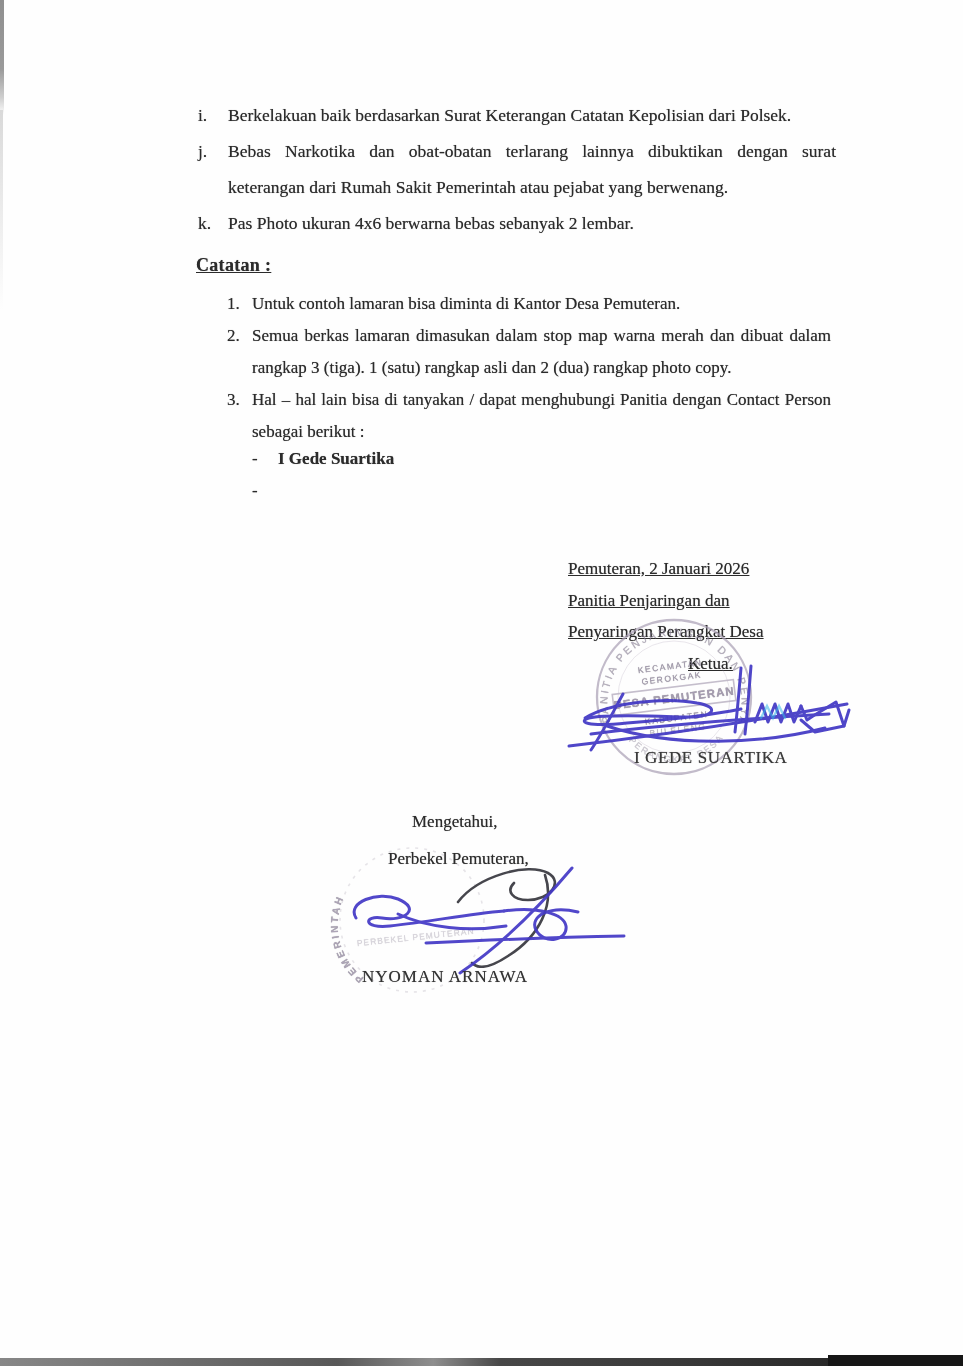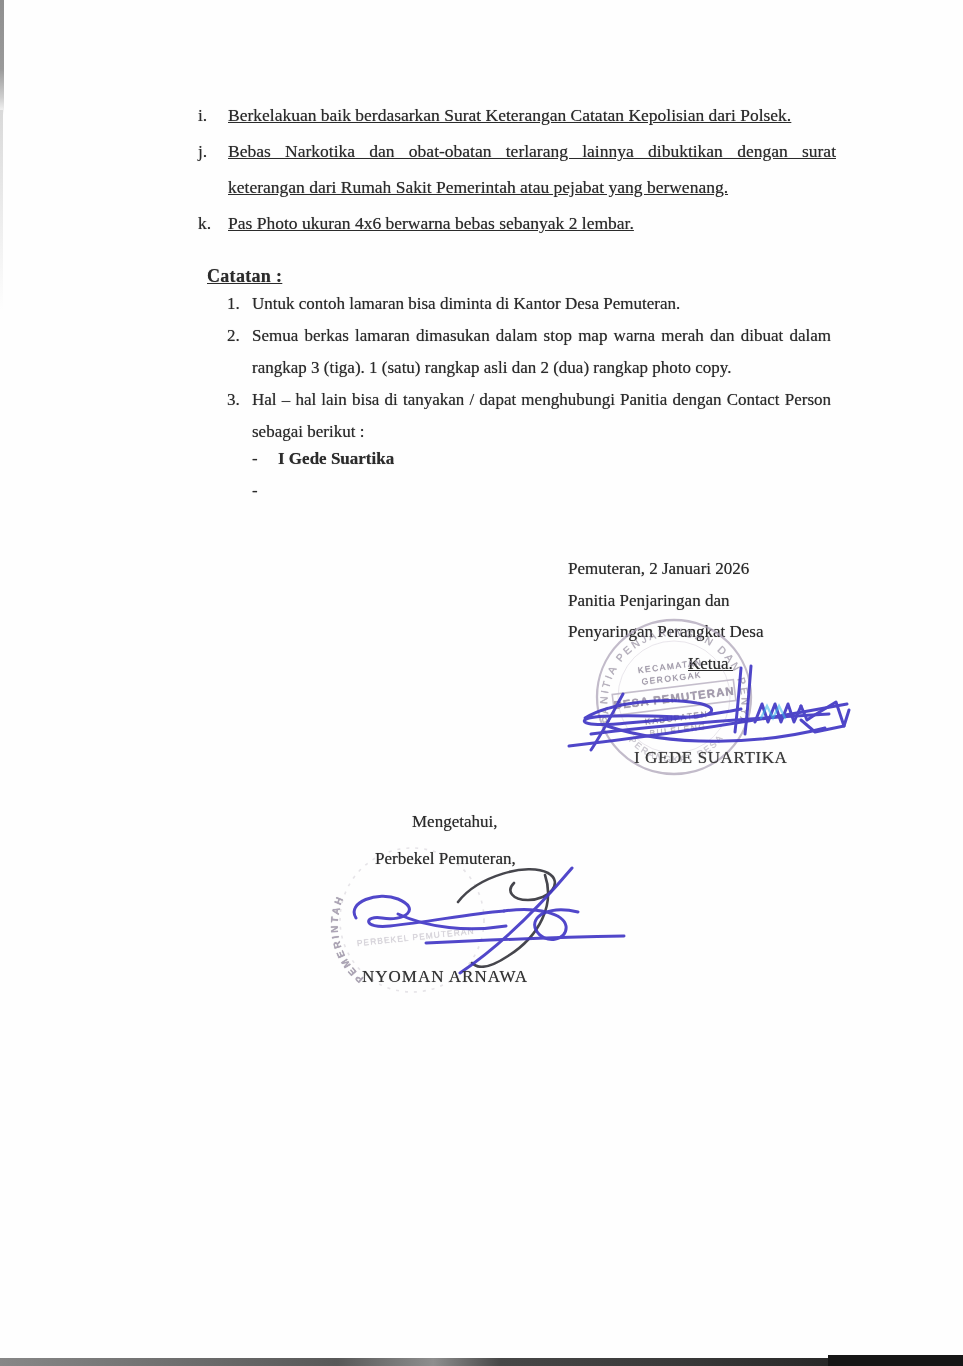--- a/index.html
+++ b/index.html
@@ -30,25 +30,25 @@
     position:absolute;right:0;bottom:0;width:135px;height:11px;background:#161616;
   }
 
   
   .requirements{
     position:absolute;left:198px;top:97px;width:638px;
     font-size:17.5px;line-height:36px;
   }
   .req-item{display:flex;}
   .req-letter{width:30px;flex:0 0 30px;}
-  .req-text{flex:1;text-align:justify;text-decoration:underline;}
+  .req-text{flex:1;text-align:justify;}
 
   
   .notes-heading{
-    position:absolute;left:196px;top:255px;margin:11px;
+    position:absolute;left:196px;top:255px;margin:0;
     font-size:18px;font-weight:bold;text-decoration:underline;
     letter-spacing:.3px;
   }
   .notes{
     position:absolute;left:227px;top:288px;width:604px;
     font-size:17px;line-height:32px;
   }
   .note-item{display:flex;}
   .note-number{width:25px;flex:0 0 25px;}
   .note-text{flex:1;text-align:justify;}
@@ -58,35 +58,35 @@
     font-size:17px;line-height:32px;font-weight:bold;
   }
   .contact-row{display:flex;}
   .c-dash{width:26px;flex:0 0 26px;font-weight:normal;}
   .c-name{width:193px;flex:0 0 193px;}
   .c-phone{flex:1;}
 
   
   .sign-right{
     position:absolute;left:568px;top:553px;
-    font-size:17px;line-height:31.5px;
+    font-size:17px;line-height:31.5px;text-decoration:underline;
   }
   .ketua{
     position:absolute;left:688px;top:654px;
     font-size:17px;
     text-decoration:underline;
   }
   .name-right{
     position:absolute;left:634px;top:748px;
     font-size:17px;letter-spacing:.6px;color:#3a3a3a;
   }
 
   
   .mengetahui{position:absolute;left:412px;top:812px;font-size:17px;text-align:right;}
-  .perbekel{position:absolute;left:375px;top:849px;font-size:17px;text-align:right;}
+  .perbekel{position:absolute;left:388px;top:849px;font-size:17px;text-align:right;}
   .name-left{
     position:absolute;left:362px;top:967px;
     font-size:17px;letter-spacing:1px;color:#333;
   }
 
   .stamp-svg,.sig-svg{position:absolute;pointer-events:none;}
   .stamp1{left:592px;top:616px;}
   .sig1{left:563px;top:652px;}
   .stamp2{left:330px;top:842px;}
   .sig2{left:338px;top:856px;}

